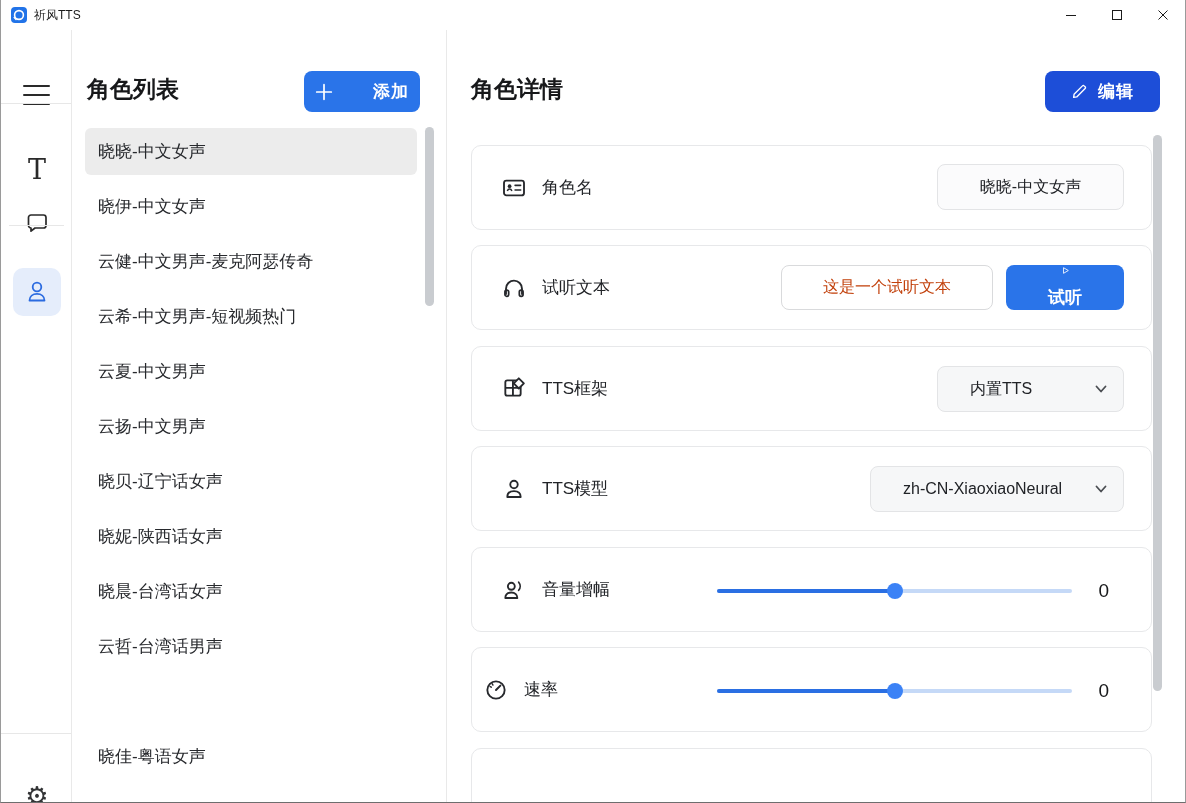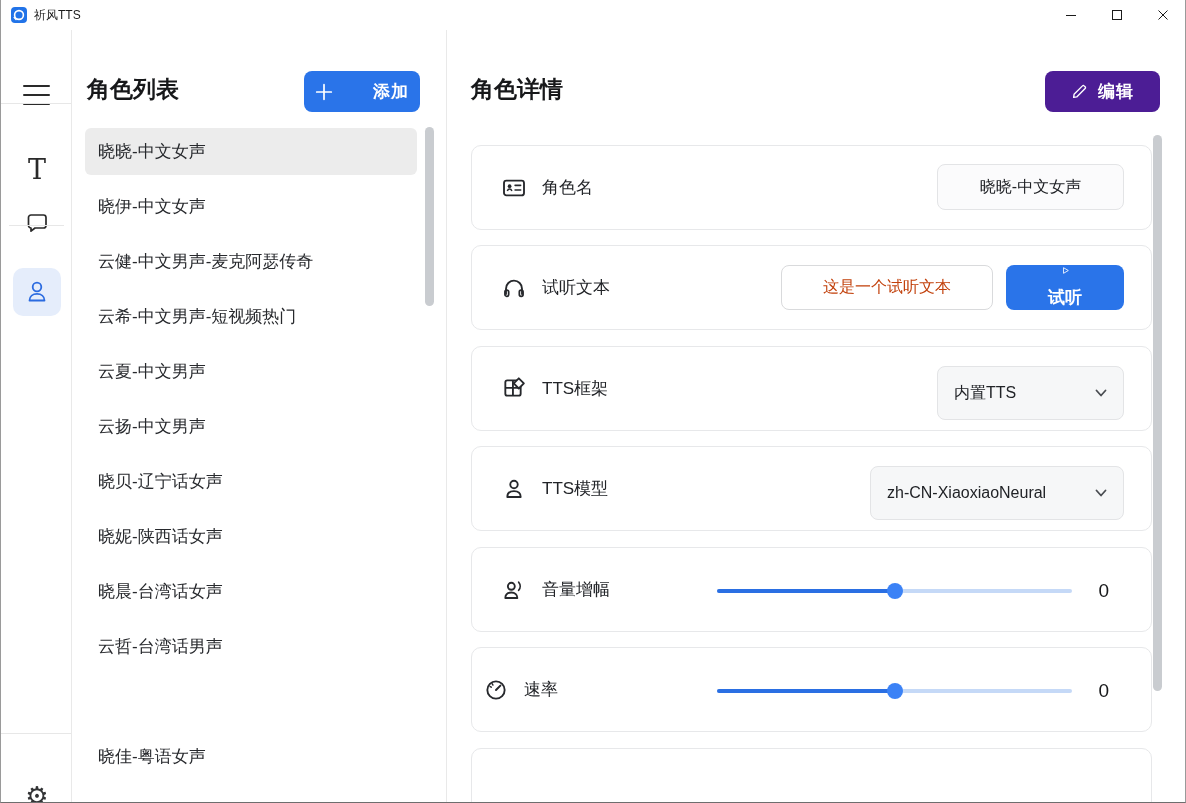--- a/index.html
+++ b/index.html
@@ -32,41 +32,41 @@
   .add-btn .lbl{color:#fff;font-size:17px;font-weight:700;letter-spacing:1px;}
   .list-item{position:absolute;left:84px;width:332px;height:47px;border-radius:6px;display:flex;align-items:center;
              padding-left:13px;box-sizing:border-box;font-size:17px;color:#27292d;cursor:pointer;}
   .list-item.selected{background:#ececec;}
   .vscroll{position:absolute;background:#c9ccd0;border-radius:5px;}
   .list-scroll{left:424px;top:127px;width:9px;height:179px;}
   .panel-divider{position:absolute;left:445px;top:30px;width:1px;height:773px;background:#e9e9e9;}
 
   
   .detail-title{position:absolute;left:470px;top:74px;font-size:23px;font-weight:700;color:#17181a;}
-  .edit-btn{position:absolute;left:1044px;top:71px;width:115px;height:41px;border-radius:8px;background:#4c1d95;
+  .edit-btn{position:absolute;left:1044px;top:71px;width:115px;height:41px;border-radius:8px;background:#1d4ed8;
             display:flex;align-items:center;justify-content:center;gap:10px;cursor:pointer;}
   .edit-btn .lbl{color:#fff;font-size:17px;font-weight:700;letter-spacing:1px;}
 
   .card{position:absolute;left:470px;width:681px;height:85px;border:1px solid #e7e8ea;border-radius:10px;background:#fff;
         box-sizing:border-box;display:flex;align-items:center;padding-left:30px;}
   .card .c-icon{width:24px;height:24px;margin-right:16px;flex:0 0 auto;display:flex;align-items:center;justify-content:center;}
   .card .c-label{font-size:17px;color:#222428;}
   .c1{top:145px;} .c2{top:245px;} .c3{top:346px;} .c4{top:446px;} .c5{top:547px;} .c6{top:647px;padding-left:12px;}
   .c7{top:748px;height:83px;}
 
   .value-box{position:absolute;right:27px;top:18px;width:187px;height:46px;background:#fbfbfc;border:1px solid #e3e4e6;
              border-radius:8px;display:flex;align-items:center;justify-content:center;font-size:16px;color:#212327;box-sizing:border-box;}
   .text-input{position:absolute;right:158px;top:19px;width:212px;height:45px;background:#fff;border:1px solid #d9dadc;
               border-radius:8px;font-size:16px;color:#c2410c;text-align:center;box-sizing:border-box;outline:none;
               font-family:"Liberation Sans","DejaVu Sans",sans-serif;}
   .play-btn{position:absolute;right:27px;top:19px;width:118px;height:45px;border-radius:8px;background:#2a74e9;
             display:flex;align-items:center;justify-content:center;gap:11px;cursor:pointer;}
   .play-btn .lbl{color:#fff;font-size:17px;font-weight:700;}
-  .select-box{position:absolute;right:27px;top:19px;height:54px;background:#f6f7f8;border:1px solid #e3e4e6;border-radius:8px;
-              display:flex;align-items:center;box-sizing:border-box;padding:0 14px 0 16px;justify-content:space-between;cursor:pointer;}
+  .select-box{position:absolute;right:27px;top:19px;height:46px;background:#f6f7f8;border:1px solid #e3e4e6;border-radius:8px;
+              display:flex;align-items:center;box-sizing:border-box;padding:0 14px 0 32px;justify-content:space-between;cursor:pointer;}
   .select-box .sel-val{font-size:16px;color:#212327;}
   .sel-framework{width:187px;}
   .sel-model{width:254px;}
 
   .slider{position:absolute;left:245px;top:41px;width:355px;height:4px;border-radius:2px;background:#c5d9f7;}
   .slider-fill{position:relative;height:4px;border-radius:2px;background:#2a6fe3;}
   .slider-handle{position:absolute;right:-8px;top:50%;width:16px;height:16px;border-radius:50%;background:#3b82f6;transform:translateY(-50%);}
   .slider-value{position:absolute;right:42px;top:0;height:85px;line-height:85px;font-size:19px;color:#17181a;}
 
   .detail-scroll{left:1152px;top:135px;width:9px;height:556px;}

